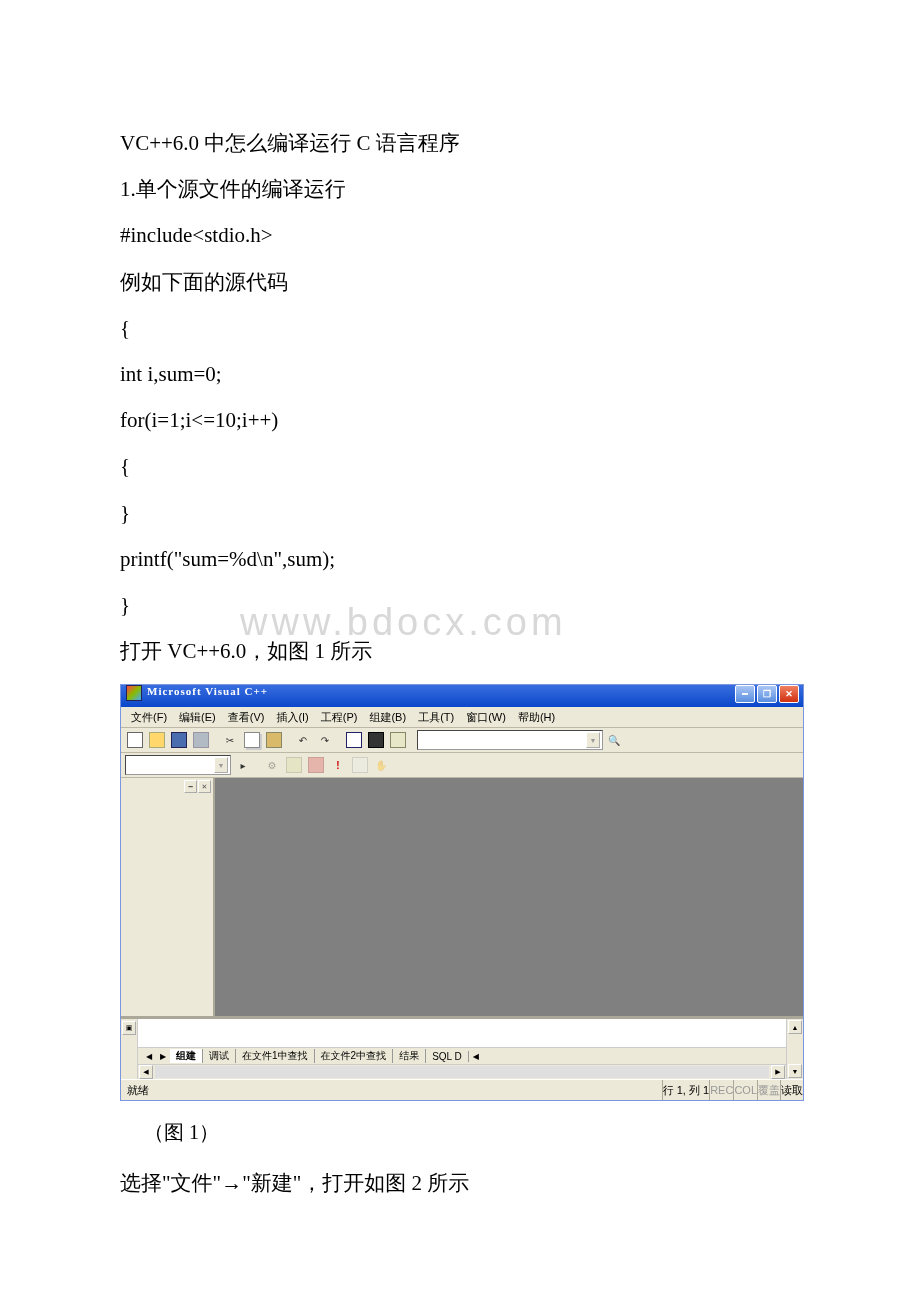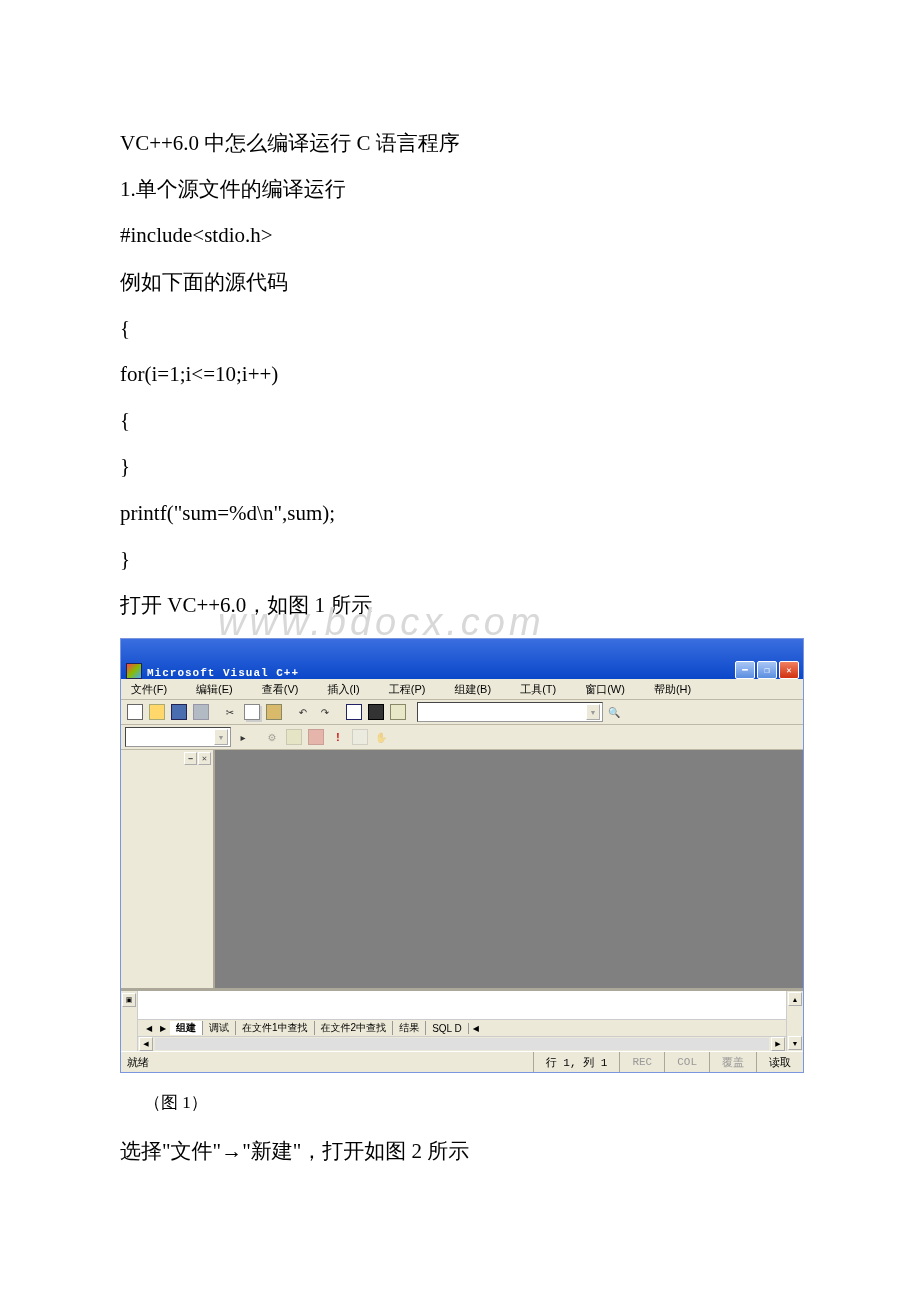--- a/index.html
+++ b/index.html
@@ -30,42 +30,41 @@
   .watermark {
     position: absolute;
     font-size: 38px;
     color: #d8d8d8;
     letter-spacing: 4px;
     z-index: 0;
     pointer-events: none;
     font-family: Arial, sans-serif;
   }
   .watermark-pos {
-    left: 218px;
+    left: 240px;
     top: 601px;
-    font-style: italic;
   }
   .rel {
     position: relative;
   }
   .vc-window {
     margin-top: 10px;
     width: 682px;
     border: 1px solid #7a96df;
     font-family: Tahoma, "宋体", sans-serif;
     font-size: 11px;
   }
   .titlebar {
     background: linear-gradient(#3a6ee0,#0a47c9);
-    height: 40px;
+    height: 22px;
     display: flex;
-    align-items: flex-end;
+    align-items: flex-start;
     color: #fff;
     font-weight: bold;
-    font-family: Liberation Mono, monospace;
+    font-family: Liberation Serif, serif;
   }
   .titlebar .app-icon {
     width: 14px; height: 14px;
     margin: 0 5px;
     background: linear-gradient(135deg,#f44,#8b0,#4af);
     border: 1px solid #225;
   }
   .titlebar .title-text {
     flex: 1;
     letter-spacing: 1px;
@@ -92,21 +91,21 @@
   }
   .menubar {
     background: #ece9d8;
     height: 20px;
     display: flex;
     align-items: center;
     padding: 0 6px;
     font-size: 11px;
     color: #000;
     border-bottom: 1px solid #bdb8a5;
-    gap: 21px;
+    gap: 4px;
   }
   .menubar span {
     padding: 2px 4px;
   }
   .toolbar {
     background: #ece9d8;
     height: 24px;
     display: flex;
     align-items: center;
     padding: 0 4px;
@@ -256,45 +255,46 @@
   .statusbar {
     height: 20px;
     background:#ece9d8;
     border-top:1px solid #fff;
     display:flex;
     align-items:center;
     font-size:11px;
     color:#000;
   }
   .statusbar .cell {
-    padding: 0 12px;
+    padding: 0 0;
     border-left:1px solid #aca899;
     height:100%;
-    display:flex;align-items:center;font-family:Liberation Mono, monospace;
+    display:flex;align-items:center;
   }
   .statusbar .cell.first { border-left:none; flex:1; padding-left:6px;}
   .statusbar .cell.dim { color:#999; }
   .fig-caption {
-    font-size: 17px;
+    font-size: 20px;
     margin-top: 18px;
     margin-bottom: 0;
     padding-left: 24px;
   }
 </style>
 </head>
 <body>
 
 <div class="page rel">
 
   <div class="body-text">
     <p>VC++6.0 中怎么编译运行 C 语言程序</p>
     <p>1.单个源文件的编译运行</p>
     <p>#include&lt;stdio.h&gt;</p>
     <p>例如下面的源代码</p>
     <p>{</p>
+    <p> int i,sum=0;</p>
     <p> for(i=1;i&lt;=10;i++)</p>
     <p> {</p>
     <p> }</p>
     <p> printf("sum=%d\n",sum);</p>
     <p>}</p>
     <p>打开 VC++6.0，如图 1 所示</p>
   </div>
 
   <div class="watermark watermark-pos">www.bdocx.com</div>
 

